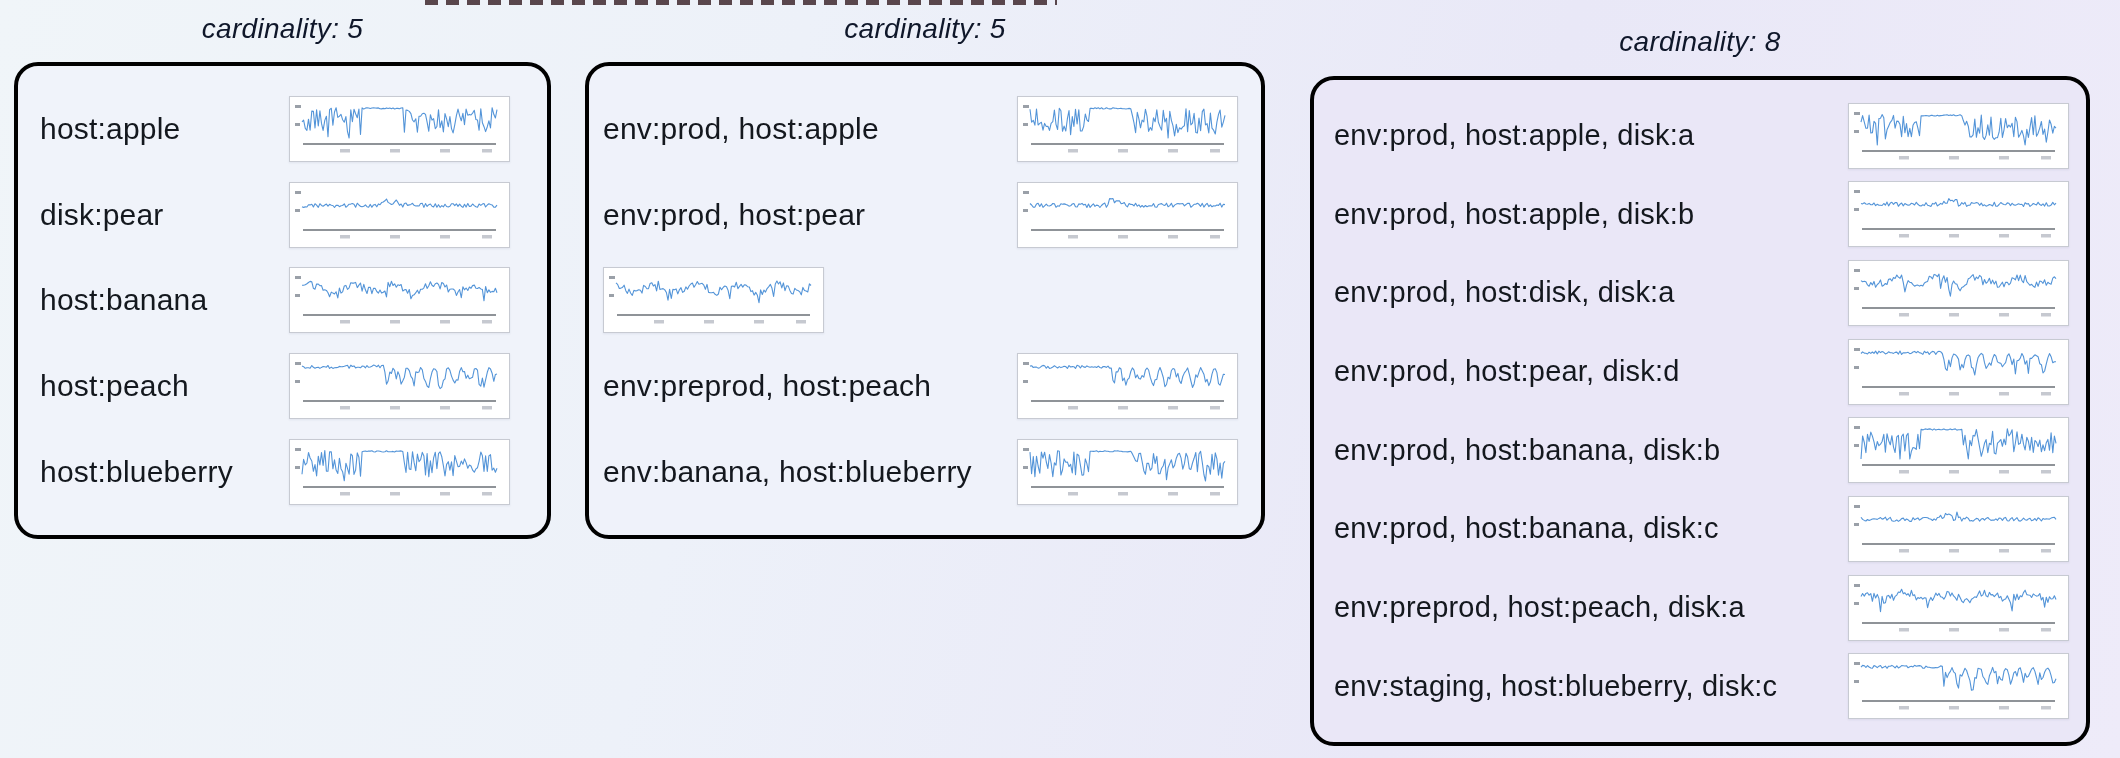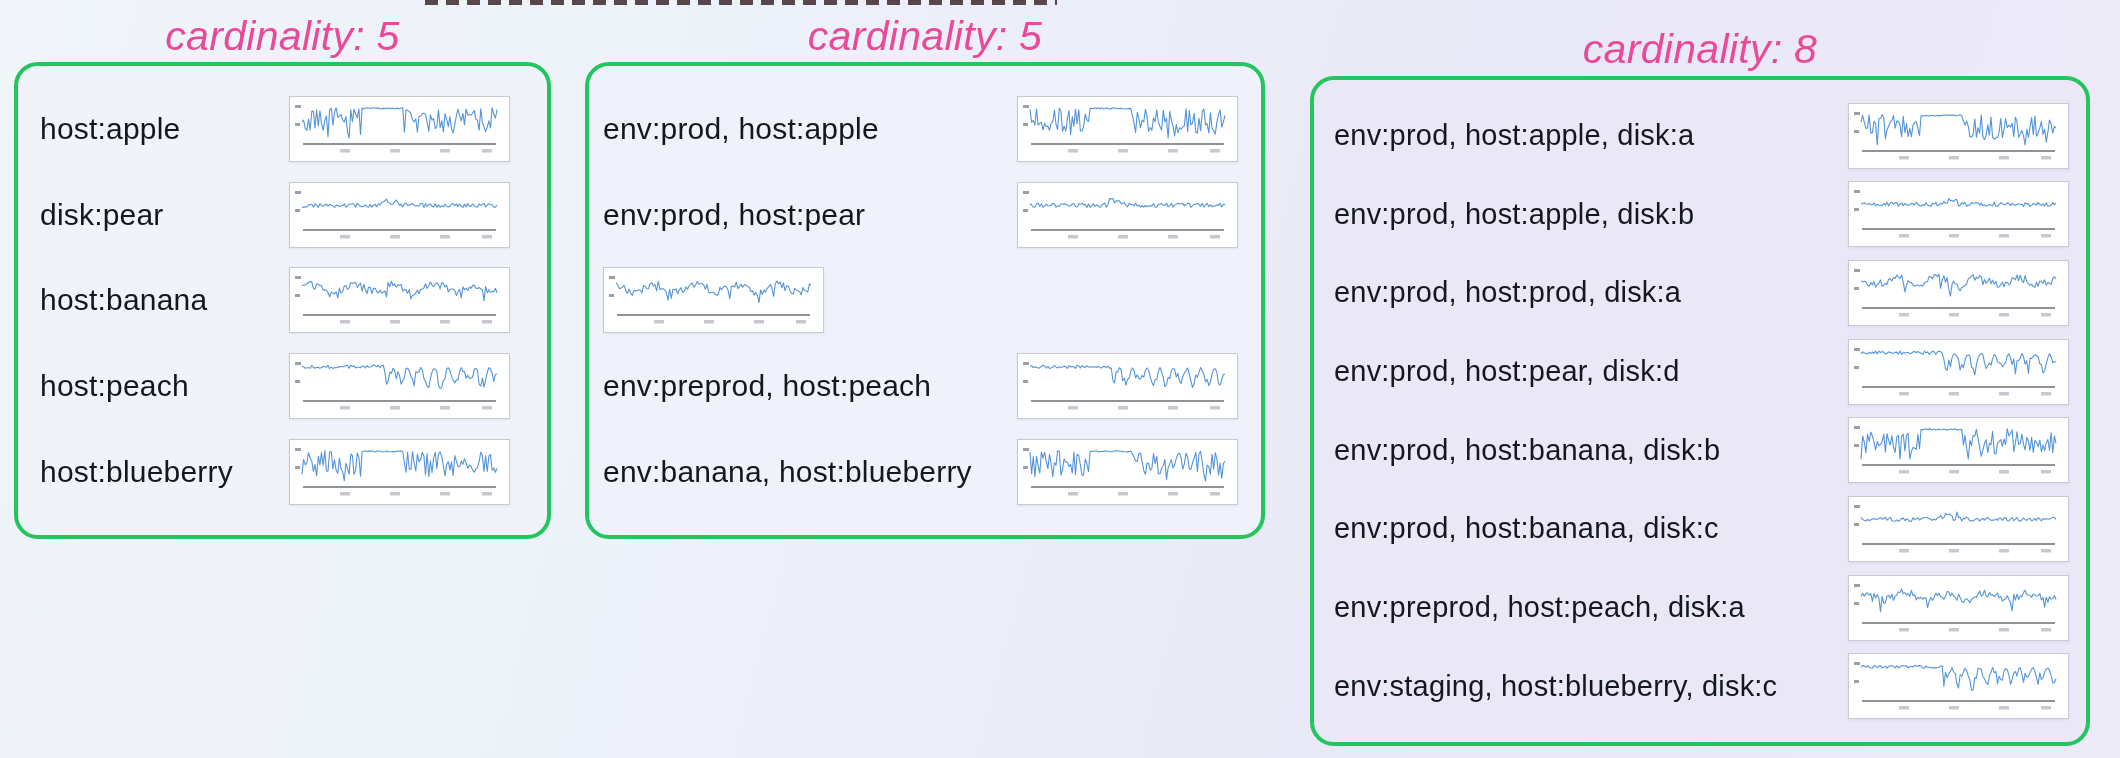--- a/index.html
+++ b/index.html
@@ -11,33 +11,33 @@
     font-family:"Liberation Sans",sans-serif;
   }
   .cropped-strip{
     position:absolute;left:425px;top:0;width:632px;height:5px;
     background:repeating-linear-gradient(90deg,#3f282e 0 13px,rgba(0,0,0,0) 13px 21px);
     opacity:.85;
   }
   .group-title{
     position:absolute;
     font-style:italic;
-    font-size:41px;
+    font-size:28px;
     font-weight:500;
-    color:#ec4899;
+    color:#0f172a;
     text-align:center;
     letter-spacing:.3px;
   }
   .t0{left:14px;top:13px;width:537px;}
   .t1{left:585px;top:13px;width:680px;}
   .t2{left:1310px;top:26px;width:780px;text-align:center;}
   .panel{
     position:absolute;
     box-sizing:border-box;
-    border:4px solid #22c55e;
+    border:4px solid #000000;
     border-radius:24px;
     display:flex;flex-direction:column;justify-content:space-evenly;
     padding:10px 0;
   }
   .p0{left:14px;top:62px;width:537px;height:477px;background:#f0f3fa;}
   .p1{left:585px;top:62px;width:680px;height:477px;background:#eff2fa;}
   .p2{left:1310px;top:76px;width:780px;height:670px;background:#eae7f7;}
   .row{display:flex;align-items:center;justify-content:space-between;}
   .p0 .row{padding:0 37px 0 22px;}
   .p1 .row{padding:0 23px 0 14px;}
@@ -247,21 +247,21 @@
             <line x1="13" y1="47" x2="206" y2="47" stroke="#6a6f76" stroke-width="1.4"></line>
             <rect x="50" y="52" width="10" height="3.5" fill="#b8bcc4" opacity="0.8"></rect>
             <rect x="100" y="52" width="10" height="3.5" fill="#b8bcc4" opacity="0.8"></rect>
             <rect x="150" y="52" width="10" height="3.5" fill="#b8bcc4" opacity="0.8"></rect>
             <rect x="192" y="52" width="10" height="3.5" fill="#b8bcc4" opacity="0.8"></rect>
             <polyline points="12.0,21.4 13.6,21.9 15.3,20.7 16.9,22.0 18.5,22.2 20.1,21.4 21.8,22.7 23.4,22.7 25.0,21.0 26.6,23.6 28.3,22.3 29.9,23.3 31.5,23.3 33.1,23.5 34.8,21.5 36.4,23.2 38.0,20.1 39.6,23.9 41.3,21.1 42.9,20.2 44.5,22.4 46.1,20.6 47.8,20.5 49.4,24.3 51.0,22.2 52.6,21.0 54.3,23.9 55.9,21.5 57.5,22.4 59.1,23.3 60.8,22.9 62.4,21.2 64.0,21.7 65.6,23.0 67.3,20.3 68.9,22.3 70.5,23.6 72.1,24.0 73.8,22.8 75.4,23.6 77.0,20.7 78.6,23.2 80.3,23.8 81.9,24.5 83.5,21.4 85.1,22.1 86.8,20.4 88.4,23.9 90.0,22.8 91.6,21.4 93.3,22.2 94.9,19.3 96.5,21.3 98.1,21.3 99.8,16.6 101.4,18.7 103.0,18.2 104.6,19.6 106.3,17.5 107.9,17.6 109.5,24.1 111.1,23.3 112.8,20.6 114.4,22.1 116.0,20.4 117.6,24.4 119.3,23.3 120.9,23.3 122.5,20.6 124.1,21.2 125.8,21.2 127.4,20.6 129.0,21.0 130.6,23.3 132.3,21.1 133.9,23.8 135.5,22.8 137.1,24.2 138.8,23.5 140.4,22.5 142.0,23.1 143.6,24.0 145.3,20.2 146.9,24.2 148.5,24.2 150.1,22.5 151.8,20.5 153.4,21.7 155.0,22.5 156.6,22.8 158.3,20.9 159.9,21.2 161.5,23.6 163.1,21.3 164.8,22.9 166.4,23.3 168.0,22.6 169.6,21.8 171.3,22.5 172.9,22.3 174.5,24.5 176.1,20.8 177.8,22.0 179.4,21.6 181.0,24.4 182.6,23.1 184.3,21.5 185.9,22.3 187.5,22.9 189.1,20.3 190.8,22.6 192.4,23.4 194.0,21.8 195.6,24.1 197.3,20.8 198.9,24.0 200.5,24.0 202.1,23.1 203.8,20.4 205.4,22.8 207.0,21.2" fill="none" stroke="#4a8ed6" stroke-width="1.1" stroke-linejoin="round" opacity="0.95"></polyline>
           </svg>
         </div>
       </div>
       <div class="row">
-        <div class="row-label">env:prod, host:prod, disk:a</div>
+        <div class="row-label">env:prod, host:disk, disk:a</div>
         <div class="spark">
           <svg viewBox="0 0 219 64" xmlns="http://www.w3.org/2000/svg">
             <rect x="5" y="8" width="6" height="3" fill="#9aa0a8"></rect>
             <rect x="5" y="26" width="5" height="3" fill="#9aa0a8"></rect>
             <line x1="13" y1="47" x2="206" y2="47" stroke="#6a6f76" stroke-width="1.4"></line>
             <rect x="50" y="52" width="10" height="3.5" fill="#b8bcc4" opacity="0.8"></rect>
             <rect x="100" y="52" width="10" height="3.5" fill="#b8bcc4" opacity="0.8"></rect>
             <rect x="150" y="52" width="10" height="3.5" fill="#b8bcc4" opacity="0.8"></rect>
             <rect x="192" y="52" width="10" height="3.5" fill="#b8bcc4" opacity="0.8"></rect>
             <polyline points="12.0,19.6 13.6,20.7 15.3,20.3 16.9,20.8 18.5,23.9 20.1,25.2 21.8,21.5 23.4,23.9 25.0,20.4 26.6,26.3 28.3,23.5 29.9,22.1 31.5,18.9 33.1,25.2 34.8,24.2 36.4,22.5 38.0,23.5 39.6,18.2 41.3,17.9 42.9,20.0 44.5,16.6 46.1,17.5 47.8,14.1 49.4,16.1 51.0,17.3 52.6,14.1 54.3,21.6 55.9,30.9 57.5,24.1 59.1,19.6 60.8,21.3 62.4,21.6 64.0,23.7 65.6,25.2 67.3,24.2 68.9,24.1 70.5,25.1 72.1,24.2 73.8,25.0 75.4,21.9 77.0,21.1 78.6,20.4 80.3,15.2 81.9,15.9 83.5,17.9 85.1,13.4 86.8,14.1 88.4,15.6 90.0,13.1 91.6,27.4 93.3,18.4 94.9,14.8 96.5,21.3 98.1,16.5 99.8,28.3 101.4,35.2 103.0,23.5 104.6,20.0 106.3,22.8 107.9,23.1 109.5,27.4 111.1,29.8 112.8,26.5 114.4,25.8 116.0,24.2 117.6,23.3 119.3,17.7 120.9,17.0 122.5,15.1 124.1,13.6 125.8,19.2 127.4,16.1 129.0,17.6 130.6,14.4 132.3,15.8 133.9,23.8 135.5,18.5 137.1,22.3 138.8,20.6 140.4,17.2 142.0,22.8 143.6,19.1 145.3,23.1 146.9,20.2 148.5,26.3 150.1,26.0 151.8,23.5 153.4,21.2 155.0,25.8 156.6,21.4 158.3,21.2 159.9,23.8 161.5,22.1 163.1,16.7 164.8,17.4 166.4,18.9 168.0,14.0 169.6,19.6 171.3,14.1 172.9,19.7 174.5,21.6 176.1,14.5 177.8,20.7 179.4,22.5 181.0,24.3 182.6,23.3 184.3,25.2 185.9,26.4 187.5,21.1 189.1,25.3 190.8,20.0 192.4,20.5 194.0,22.4 195.6,18.8 197.3,24.3 198.9,21.3 200.5,22.6 202.1,23.2 203.8,17.1 205.4,15.8 207.0,17.7" fill="none" stroke="#4a8ed6" stroke-width="1.1" stroke-linejoin="round" opacity="0.95"></polyline>

